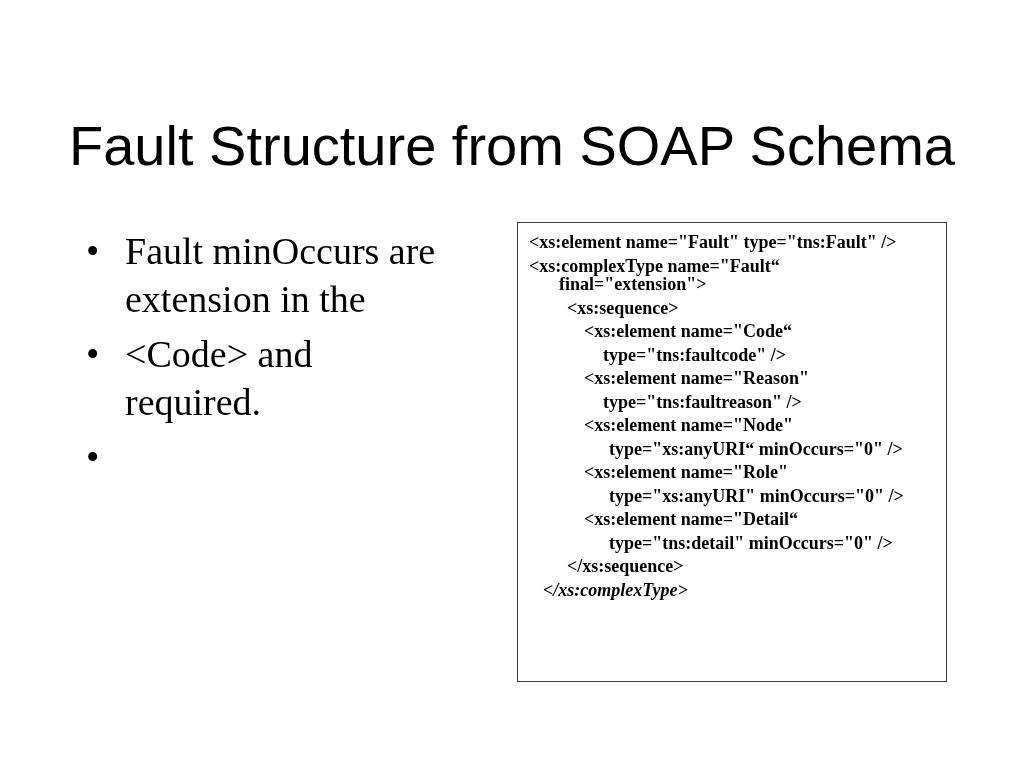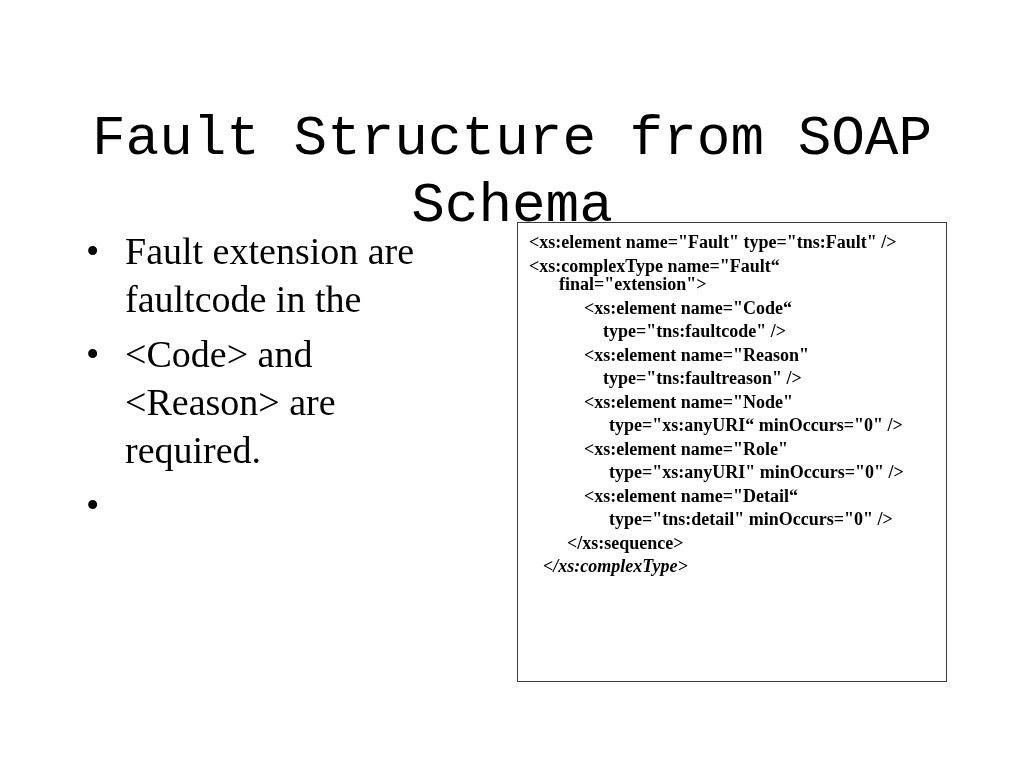--- a/index.html
+++ b/index.html
@@ -14,23 +14,23 @@
     background: #ffffff;
     overflow: hidden;
     font-family: "Liberation Serif", "DejaVu Serif", serif;
     color: #000000;
   }
   .title {
     position: absolute;
     top: 94px;
     left: 0;
     right: 0;
-    margin: 12px;
+    margin: 18px;
     text-align: center;
-    font-family: Liberation Mono, monospace;
+    font-family: Liberation Sans, sans-serif;
     font-size: 56px;
     font-weight: normal;
     line-height: 1.2;
     color: #000000;
   }
   .bullets {
     position: absolute;
     left: 86px;
     top: 227px;
     width: 440px;
@@ -86,46 +86,46 @@
 
 <div class="slide">
 
   <h1 class="title">Fault Structure from SOAP Schema</h1>
 
   <div class="bullets">
 
     <div class="bullet-item">
       <span class="glyph">•</span>
       <div class="bullet-text">
-        <div class="bl">Fault extension are</div>
-        <div class="bl">faultcode in the</div>
+        <div class="bl">Fault minOccurs are</div>
+        <div class="bl">extension in the</div>
       </div>
     </div>
 
     <div class="bullet-item">
       <span class="glyph">•</span>
       <div class="bullet-text">
         <div class="bl">&lt;Code&gt; and</div>
-        <div class="bl">&lt;Reason&gt; are</div>
         <div class="bl">required.</div>
       </div>
     </div>
 
     <div class="bullet-item">
       <span class="glyph">•</span>
       <div class="bullet-text">
       </div>
     </div>
 
   </div>
 
   <div class="codebox">
     <div class="cl ind0">&lt;xs:element name="Fault" type="tns:Fault" /&gt;</div>
     <div class="cl ind0">&lt;xs:complexType name="Fault“</div>
     <div class="cl ind2 tight">final="extension"&gt;</div>
+    <div class="cl ind3">&lt;xs:sequence&gt;</div>
     <div class="cl ind4">&lt;xs:element name="Code“</div>
     <div class="cl ind5">type="tns:faultcode" /&gt;</div>
     <div class="cl ind4">&lt;xs:element name="Reason"</div>
     <div class="cl ind5">type="tns:faultreason" /&gt;</div>
     <div class="cl ind4">&lt;xs:element name="Node"</div>
     <div class="cl ind6">type="xs:anyURI“ minOccurs="0" /&gt;</div>
     <div class="cl ind4">&lt;xs:element name="Role"</div>
     <div class="cl ind6">type="xs:anyURI" minOccurs="0" /&gt;</div>
     <div class="cl ind4">&lt;xs:element name="Detail“</div>
     <div class="cl ind6">type="tns:detail" minOccurs="0" /&gt;</div>

